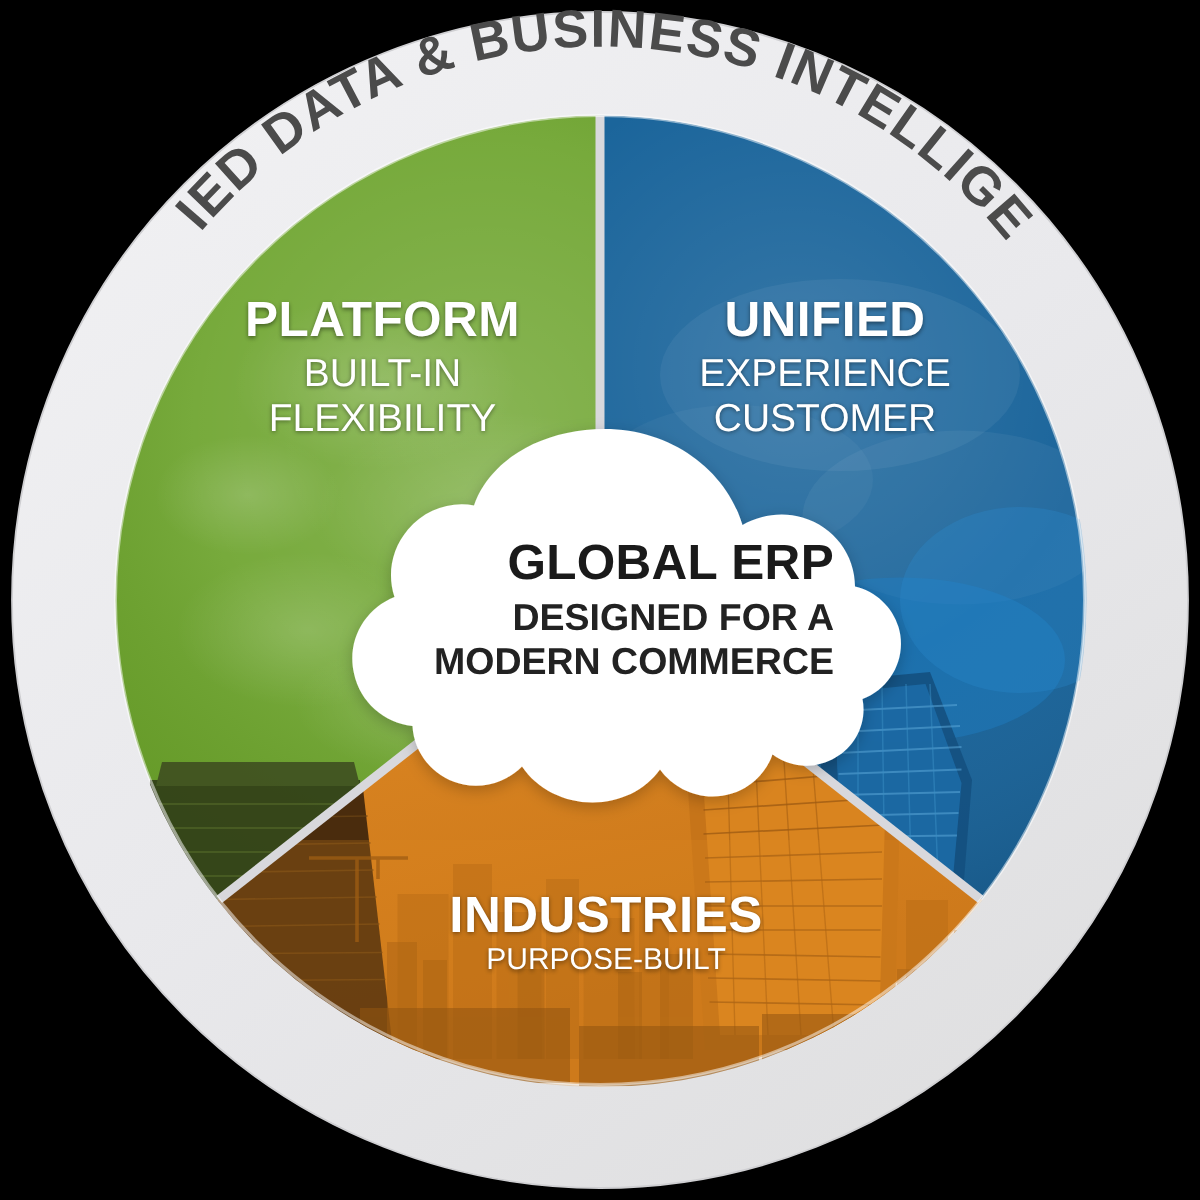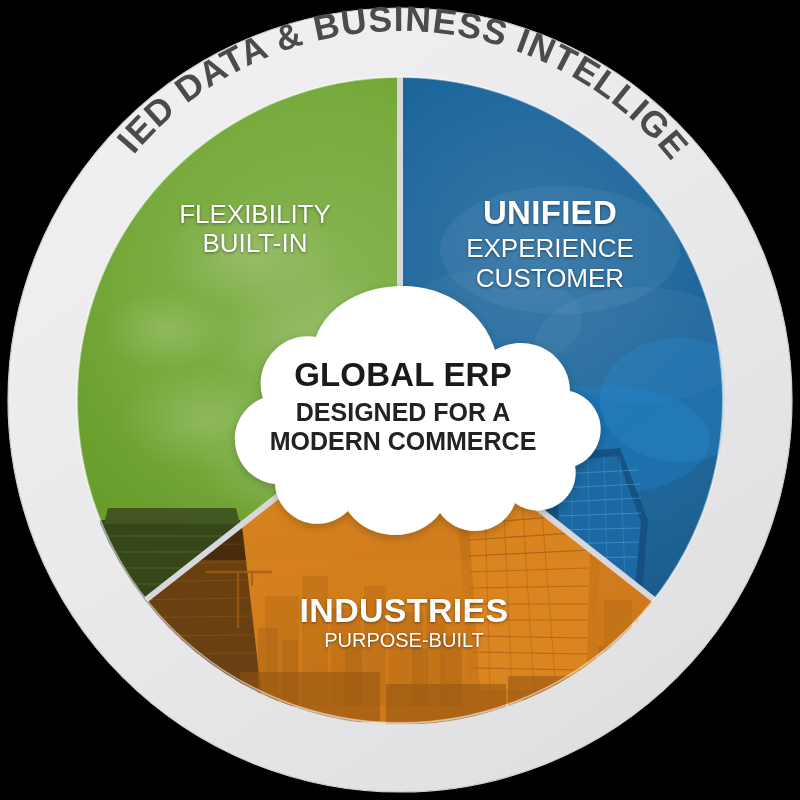--- a/index.html
+++ b/index.html
@@ -65,21 +65,21 @@
     margin-top: 15px;
   }
   #label-industries .seg-title { font-size: 34px; }
   #label-industries .seg-sub { font-size: 20px; margin-top: 1px; }
 
   #cloud-text {
     position: absolute;
     left: 250px;
     top: 358px;
     width: 306px;
-    text-align: center;
+    text-align: right;
     color: #1c1c1c;
     pointer-events: none;
   }
   #cloud-title {
     font-size: 33px;
     font-weight: bold;
     letter-spacing: 0.2px;
     line-height: 1.0;
     color: #1a1a1a;
   }
@@ -320,23 +320,24 @@
         </textPath>
       </text>
     </g>
 
     <g filter="url(#cloudShadow)">
       <use href="#cloudPath" fill="#ffffff"></use>
     </g>
   </svg>
 
   <div class="seg-label" id="label-platform">
+    <div class="seg-title">PLATFORM</div>
     <div class="seg-sub">
+      <div>BUILT-IN</div>
       <div>FLEXIBILITY</div>
-      <div>BUILT-IN</div>
     </div>
   </div>
 
   <div class="seg-label" id="label-commerce">
     <div class="seg-title">UNIFIED</div>
     <div class="seg-sub">
       <div>EXPERIENCE</div>
       <div>CUSTOMER</div>
     </div>
   </div>

